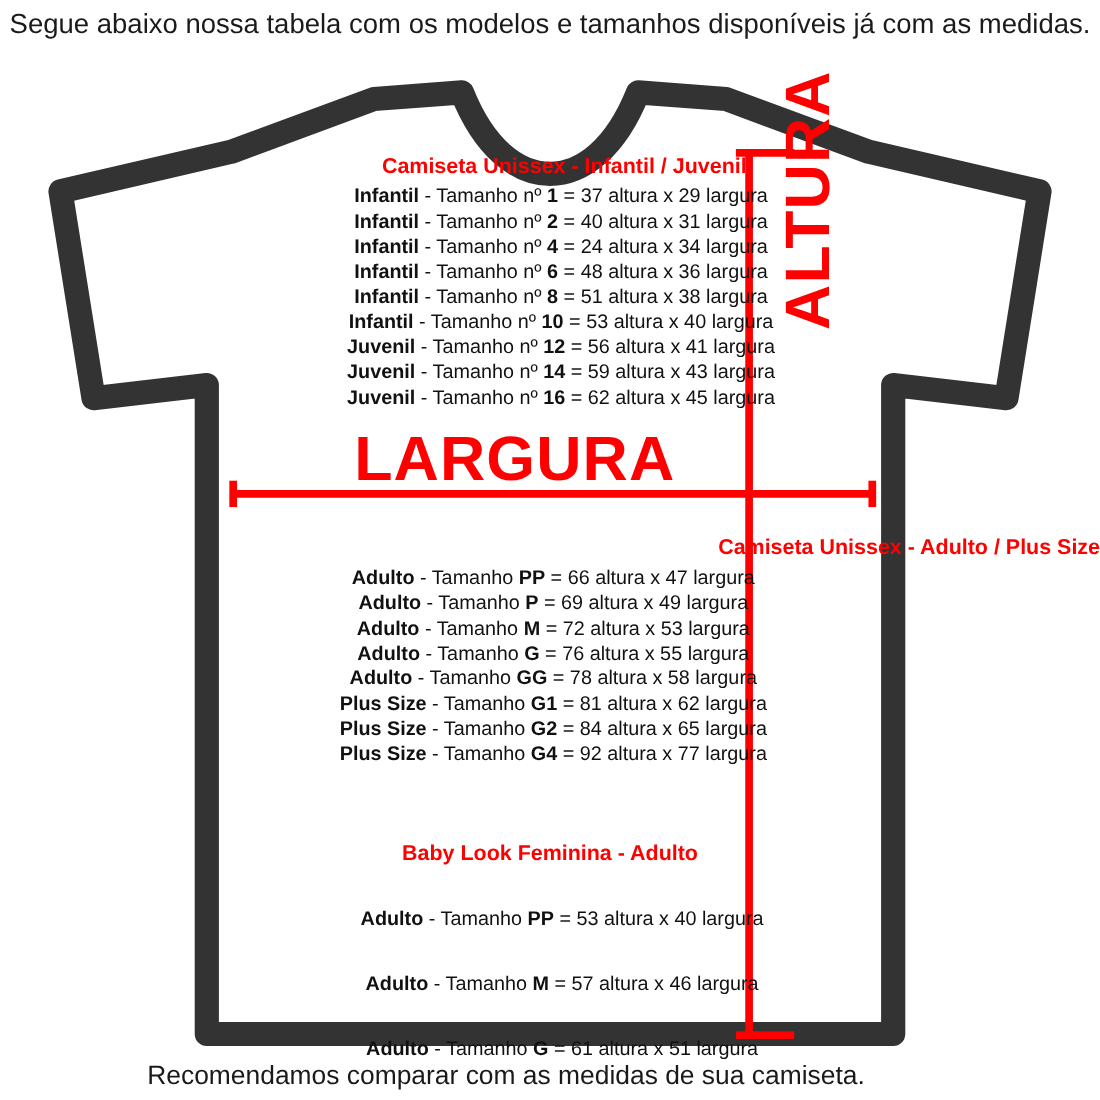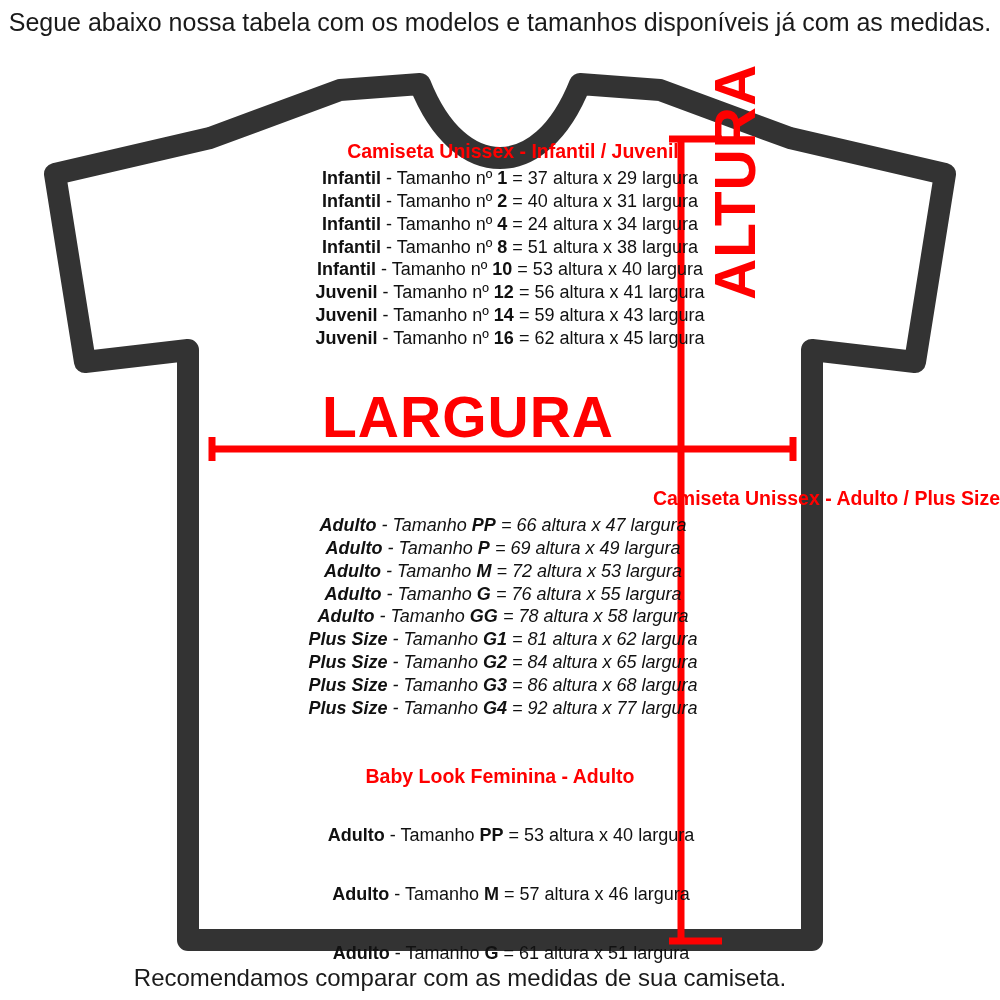--- a/index.html
+++ b/index.html
@@ -96,21 +96,21 @@
     line-height: 1.27;
     color: #111111;
   }
   .block .row b { font-weight: bold; text-align: right; }
 
   #block-infantil { top: 140px; }
   #block-adulto   { top: 487px; }
   #block-baby     { top: 765px; }
 
   #block-infantil .row { padding-left: 20px; }
-  #block-adulto .row   { padding-left: 6px; font-style: italic; }
+  #block-adulto .row   { padding-left: 6px; }
   #block-baby .row     { padding-left: 22px; margin-top: 36px; }
   #block-infantil .title { padding-left: 26px; }
   #block-adulto .title   { padding-left: 36px; text-align: right; }
   #block-baby .title     { }
 </style>
 </head>
 <body>
 
 <div class="caption-top">Segue abaixo nossa tabela com os modelos e tamanhos disponíveis já com as medidas.</div>
 
@@ -153,39 +153,39 @@
   <div class="label-largura">LARGURA</div>
   <div class="label-altura">ALTURA</div>
 </div>
 
 <div class="block" id="block-infantil">
   <div class="title">Camiseta Unissex - Infantil / Juvenil</div>
   <div class="rows">
       <div class="row"><b>Infantil</b><span> - Tamanho nº </span><b>1</b><span> = 37 altura x 29 largura</span></div>
       <div class="row"><b>Infantil</b><span> - Tamanho nº </span><b>2</b><span> = 40 altura x 31 largura</span></div>
       <div class="row"><b>Infantil</b><span> - Tamanho nº </span><b>4</b><span> = 24 altura x 34 largura</span></div>
+      <div class="row"><b>Infantil</b><span> - Tamanho nº </span><b>6</b><span> = 48 altura x 36 largura</span></div>
       <div class="row"><b>Infantil</b><span> - Tamanho nº </span><b>8</b><span> = 51 altura x 38 largura</span></div>
       <div class="row"><b>Infantil</b><span> - Tamanho nº </span><b>10</b><span> = 53 altura x 40 largura</span></div>
       <div class="row"><b>Juvenil</b><span> - Tamanho nº </span><b>12</b><span> = 56 altura x 41 largura</span></div>
       <div class="row"><b>Juvenil</b><span> - Tamanho nº </span><b>14</b><span> = 59 altura x 43 largura</span></div>
       <div class="row"><b>Juvenil</b><span> - Tamanho nº </span><b>16</b><span> = 62 altura x 45 largura</span></div>
     </div>
 </div>
 
 <div class="block" id="block-adulto">
   <div class="title">Camiseta Unissex - Adulto / Plus Size</div>
   <div class="rows">
       <div class="row"><b>Adulto</b><span> - Tamanho </span><b>PP</b><span> = 66 altura x 47 largura</span></div>
       <div class="row"><b>Adulto</b><span> - Tamanho </span><b>P</b><span> = 69 altura x 49 largura</span></div>
       <div class="row"><b>Adulto</b><span> - Tamanho </span><b>M</b><span> = 72 altura x 53 largura</span></div>
       <div class="row"><b>Adulto</b><span> - Tamanho </span><b>G</b><span> = 76 altura x 55 largura</span></div>
       <div class="row"><b>Adulto</b><span> - Tamanho </span><b>GG</b><span> = 78 altura x 58 largura</span></div>
       <div class="row"><b>Plus Size</b><span> - Tamanho </span><b>G1</b><span> = 81 altura x 62 largura</span></div>
       <div class="row"><b>Plus Size</b><span> - Tamanho </span><b>G2</b><span> = 84 altura x 65 largura</span></div>
-      <div class="row"><b>Plus Size</b><span> - Tamanho </span><b>G3</b><span> = 86 altura x 68 largura</span></div>
       <div class="row"><b>Plus Size</b><span> - Tamanho </span><b>G4</b><span> = 92 altura x 77 largura</span></div>
     </div>
 </div>
 
 <div class="block" id="block-baby">
   <div class="title">Baby Look Feminina - Adulto</div>
   <div class="rows">
       <div class="row"><b>Adulto</b><span> - Tamanho </span><b>PP</b><span> = 53 altura x 40 largura</span></div>
       <div class="row"><b>Adulto</b><span> - Tamanho </span><b>M</b><span> = 57 altura x 46 largura</span></div>
       <div class="row"><b>Adulto</b><span> - Tamanho </span><b>G</b><span> = 61 altura x 51 largura</span></div>

